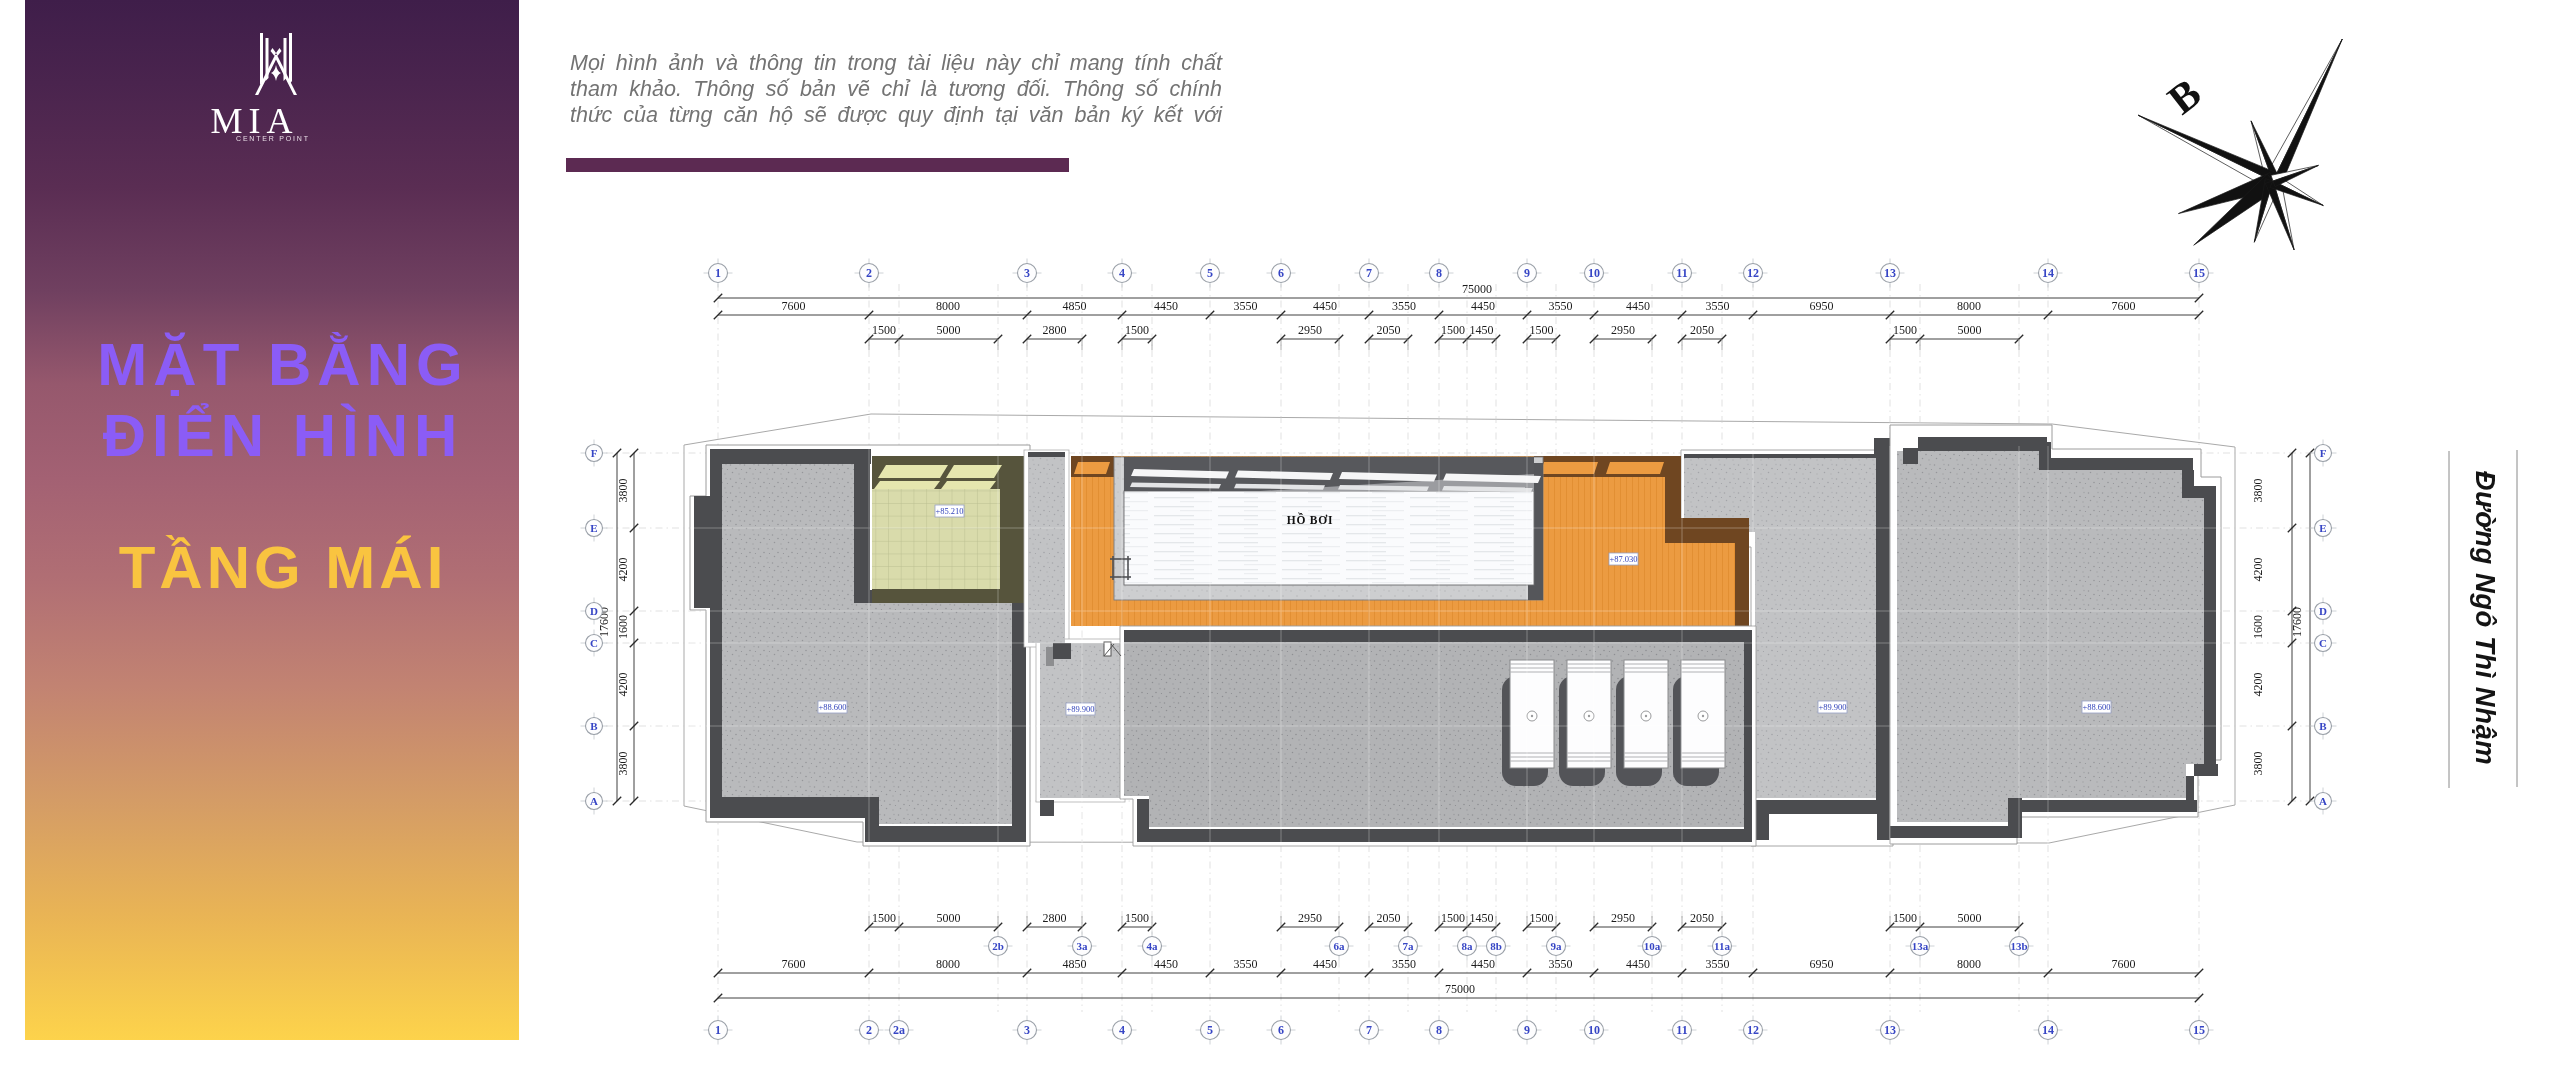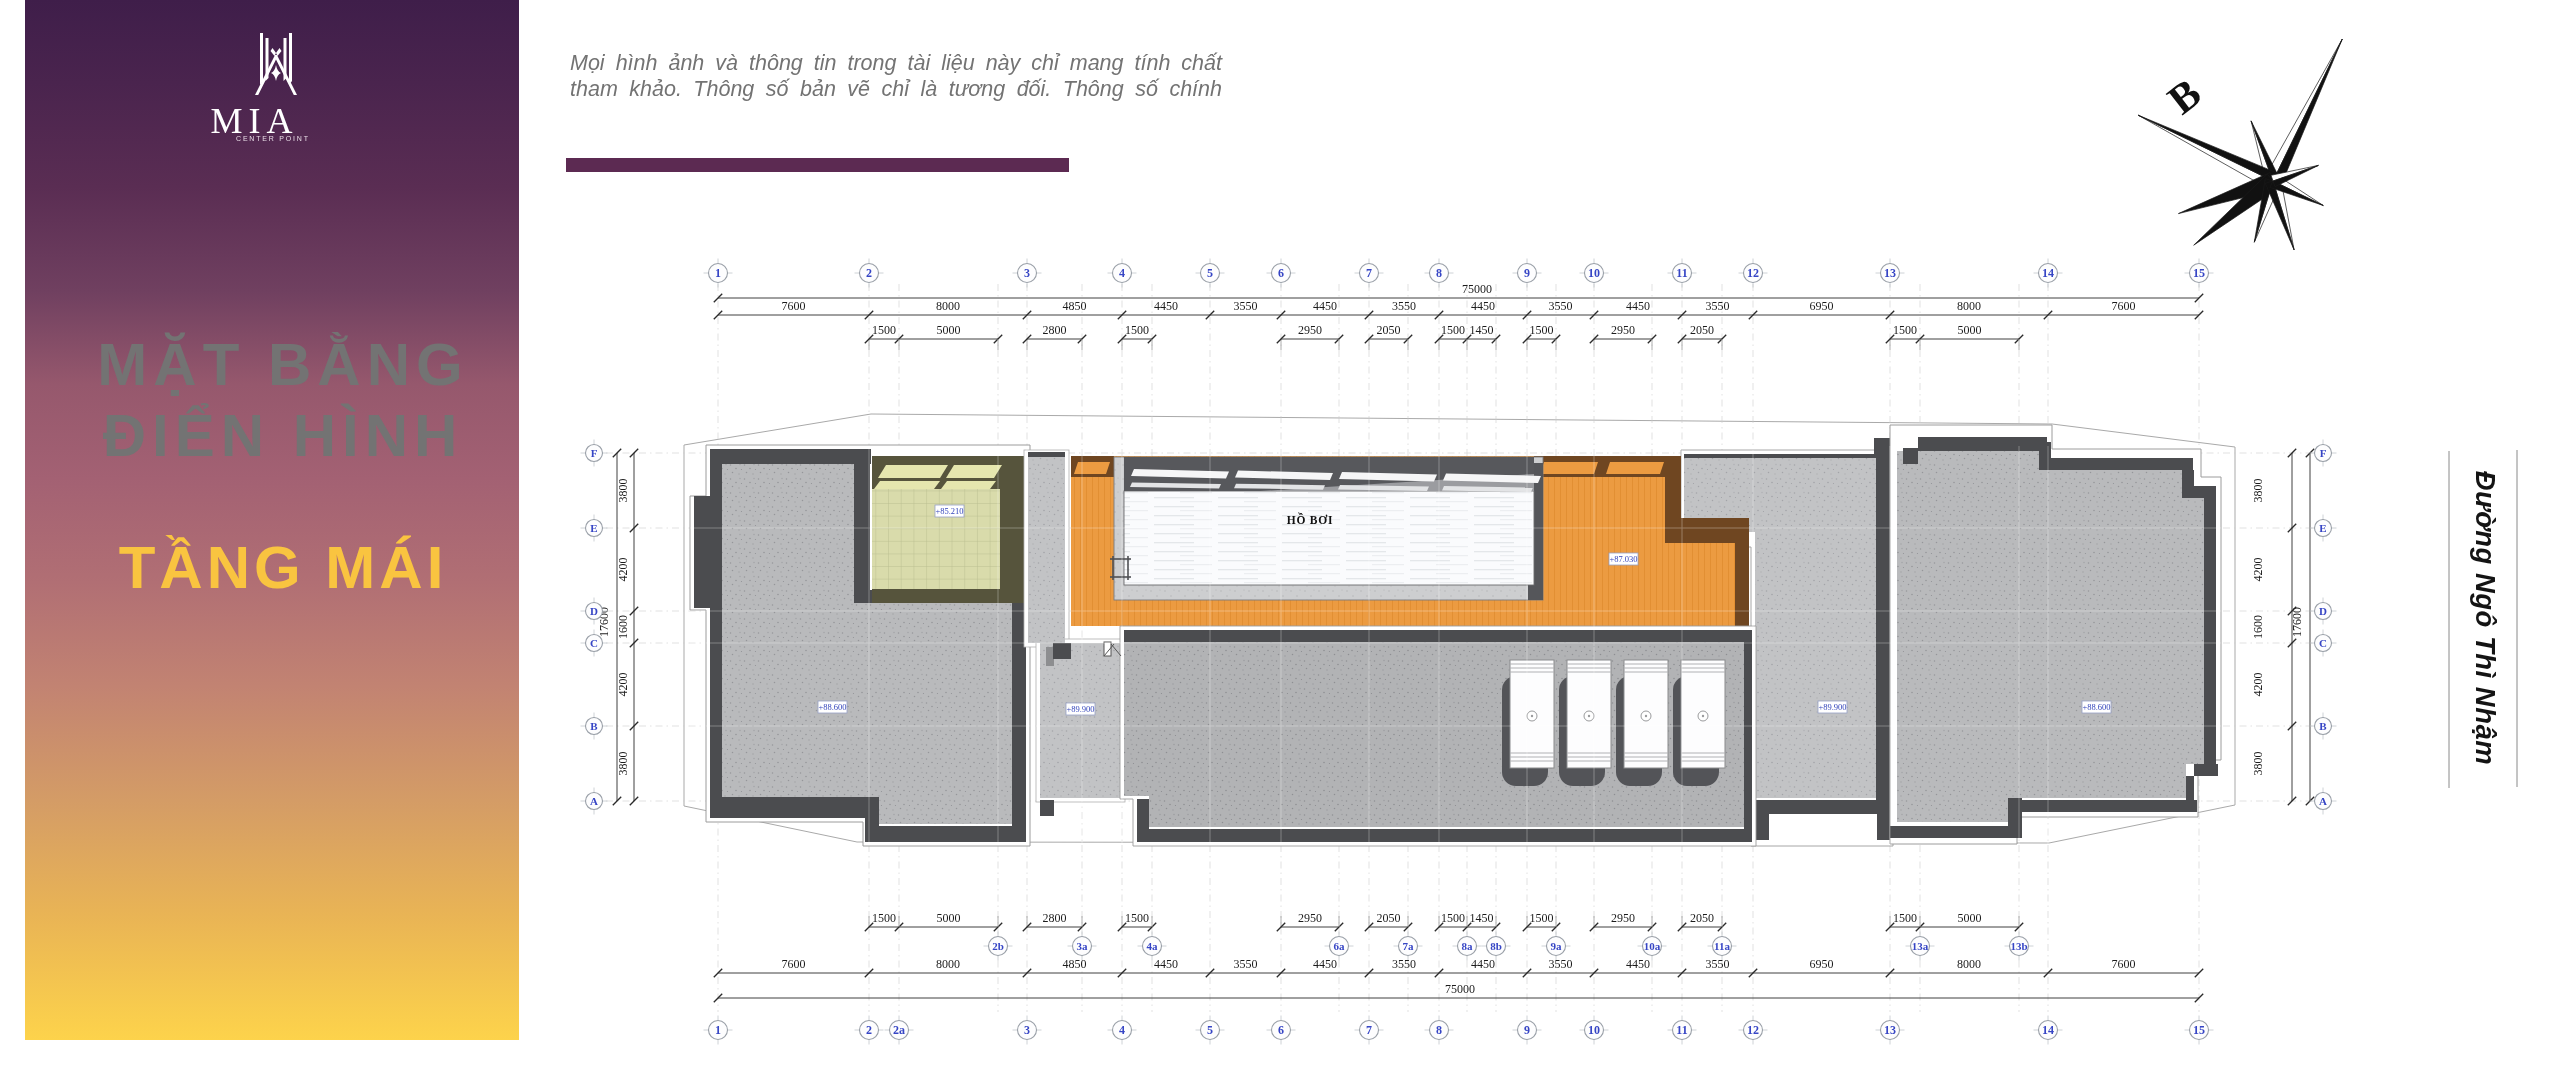--- a/index.html
+++ b/index.html
@@ -21,26 +21,27 @@
 <polygon points="21.5,22 23.5,19 27,24 25.5,27"></polygon>
 <polygon points="32.5,22 30.5,19 27,24 28.5,27"></polygon>
 <path d="M26 26 L28 26 L48 66 L44.8 66 L27 30.5 L9.2 66 L6 66 Z"></path>
 <path d="M27 36 C27.8 40.5 29.5 42.8 32 44 C29.5 45.2 27.8 47.5 27 52 C26.2 47.5 24.5 45.2 22 44 C24.5 42.8 26.2 40.5 27 36 Z"></path>
 </g>
 </svg>
 
 <div class="abs" style="left:25px;top:100px;width:453px;text-align:center;color:#fff;font-family:'Liberation Serif',serif;font-size:36px;letter-spacing:6px;text-indent:6px;">MIA</div>
 <div class="abs" style="left:25px;top:135px;width:494px;text-align:center;color:#e8dce6;font-family:'Liberation Sans',sans-serif;font-size:7px;letter-spacing:1.8px;text-indent:1.8px;">CENTER POINT</div>
 
-<div class="abs" style="left:36px;top:329px;width:494px;text-align:center;color:#737373;font-family:'Liberation Sans',sans-serif;font-weight:bold;font-size:60px;line-height:71px;letter-spacing:6px;">MẶT BẰNG<br>ĐIỂN HÌNH</div>
+<div class="abs" style="left:36px;top:329px;width:494px;text-align:center;color:#8b5cf6;font-family:'Liberation Sans',sans-serif;font-weight:bold;font-size:60px;line-height:71px;letter-spacing:6px;">MẶT BẰNG<br>ĐIỂN HÌNH</div>
 <div class="abs" style="left:36px;top:533px;width:494px;text-align:center;color:#f9c440;font-family:'Liberation Sans',sans-serif;font-weight:bold;font-size:60px;letter-spacing:4px;">TẦNG MÁI</div>
 
 <div class="abs" style="left:570px;top:51px;width:652px;font-family:'Liberation Sans',sans-serif;font-style:italic;font-size:21.5px;line-height:25.8px;color:#737373;">
 <div style="text-align:justify;text-align-last:justify;">Mọi hình ảnh và thông tin trong tài liệu này chỉ mang tính chất</div>
 <div style="text-align:justify;text-align-last:justify;">tham khảo. Thông số bản vẽ chỉ là tương đối. Thông số chính</div>
+<div style="text-align:justify;text-align-last:justify;">thức của từng căn hộ sẽ được quy định tại văn bản ký kết với</div>
     </div>
 
 <div class="abs" style="left:566px;top:158px;width:503px;height:14px;background:#5c2a52;"></div>
 
 <svg class="abs" style="left:0;top:0;" width="2560" height="1087" viewBox="0 0 2560 1087">
 <defs>
 <pattern id="spA" width="14" height="14" patternUnits="userSpaceOnUse">
  <rect width="14" height="14" fill="#b9babc"></rect>
  <circle cx="2.5" cy="3" r="0.75" fill="#95969a"></circle>
           <circle cx="8" cy="6.5" r="0.8" fill="#95969a"></circle>

